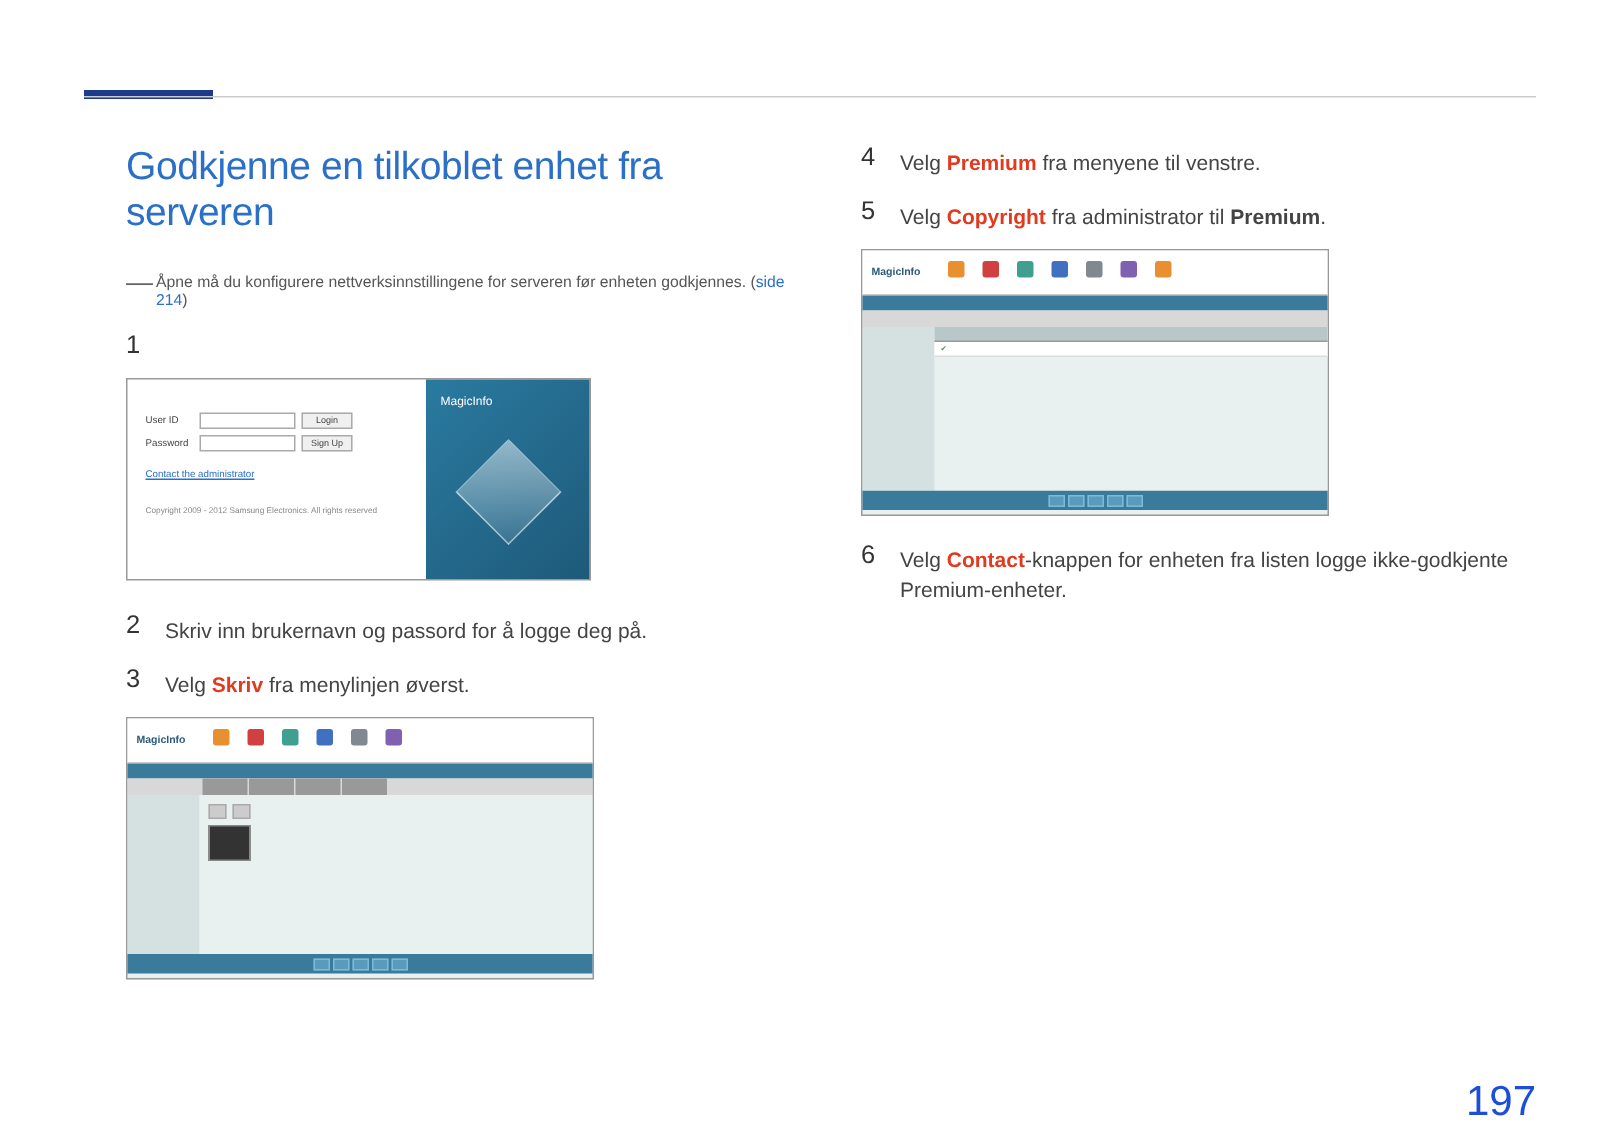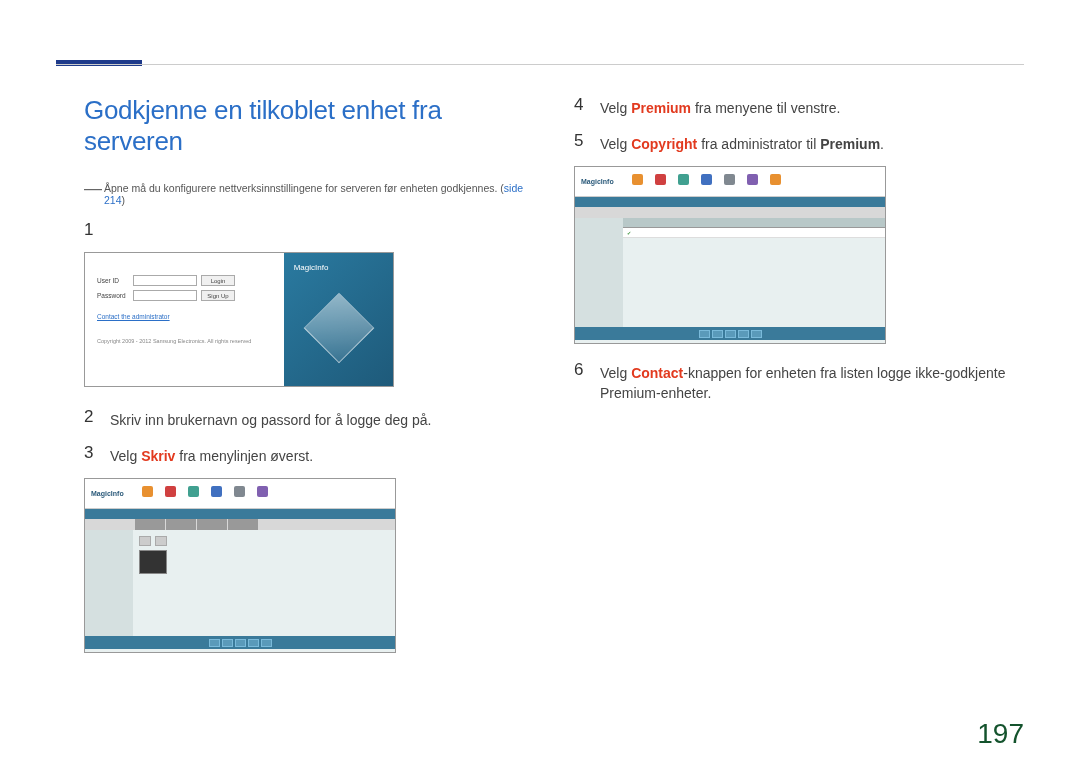--- a/index.html
+++ b/index.html
@@ -157,21 +157,21 @@
     .app-bottombar { height: 13px; background: #3a7a9a; display: flex; justify-content: center; align-items: center; gap: 2px; }
     .bb-btn { width: 11px; height: 8px; background: #5a9aba; border: 1px solid #7abada; }
     .app-table-header { height: 10px; background: #b8c8c8; border-bottom: 1px solid #999; }
     .app-table-row { height: 10px; background: #fff; border-bottom: 1px solid #ddd; padding: 0 4px; display: flex; align-items: center; gap: 20px; font-size: 4px; color: #555; }
     .checkmark { color: #4a9a4a; font-size: 5px; }
     .page-number {
       position: absolute;
       bottom: 13px;
       right: 56px;
       font-size: 28px;
-      color: #14532d;
+      color: #1d4ed8;
       font-weight: 300;
     }
     .ic-orange { background: #e89030; }
     .ic-red { background: #d04040; }
     .ic-teal { background: #40a090; }
     .ic-blue { background: #4070c0; }
     .ic-gray { background: #808890; }
     .ic-purple { background: #8060b0; }
   </style>
 </head>

